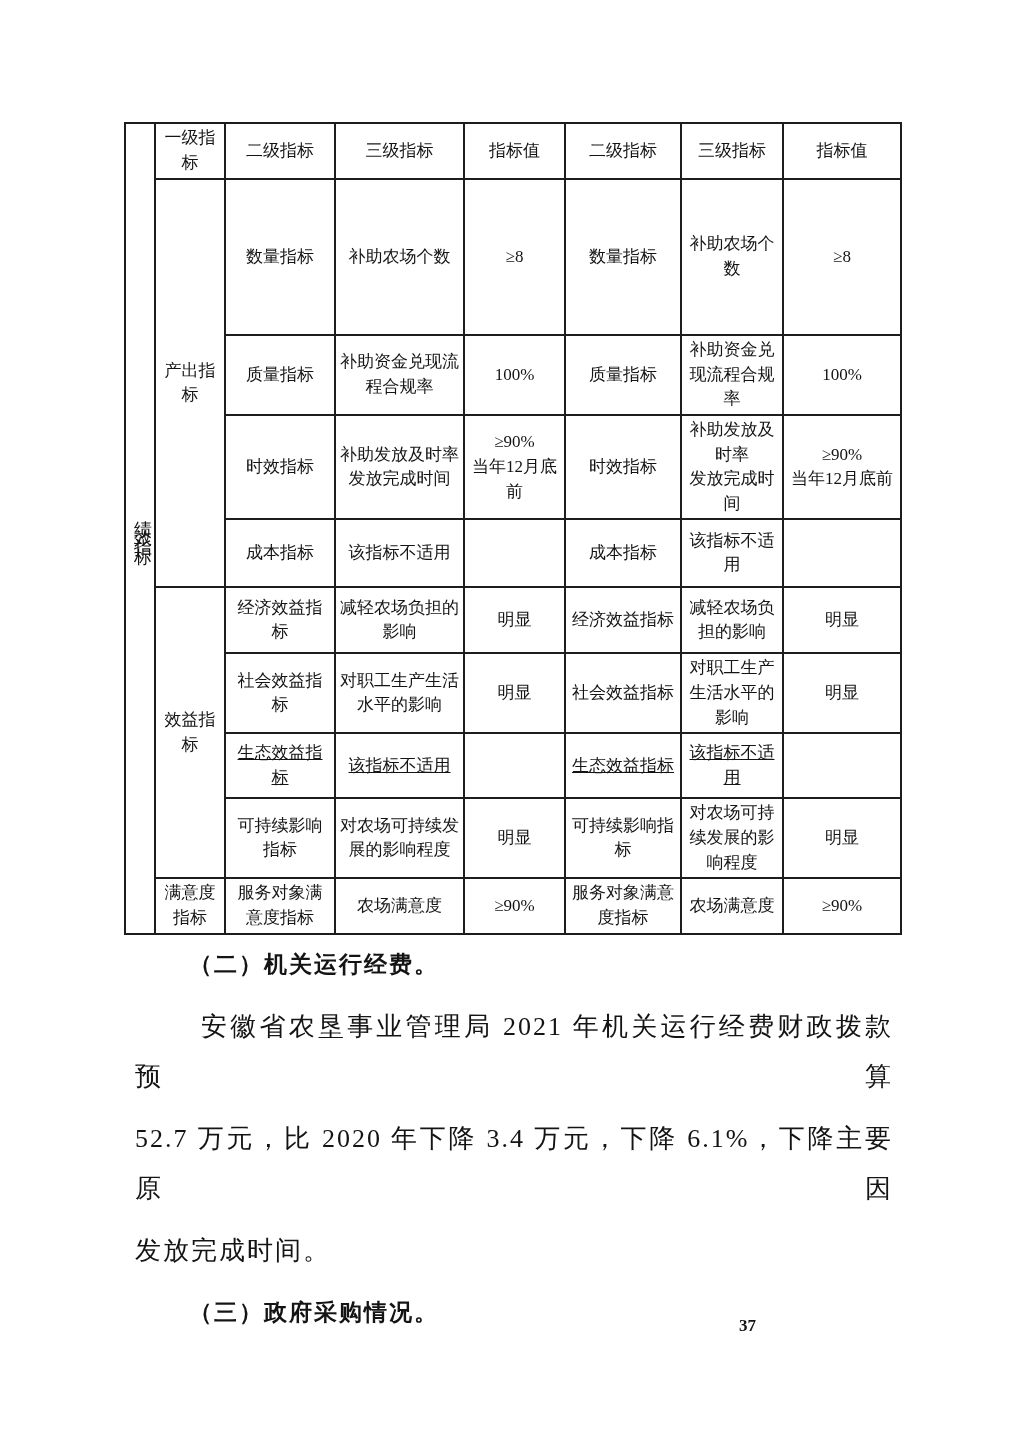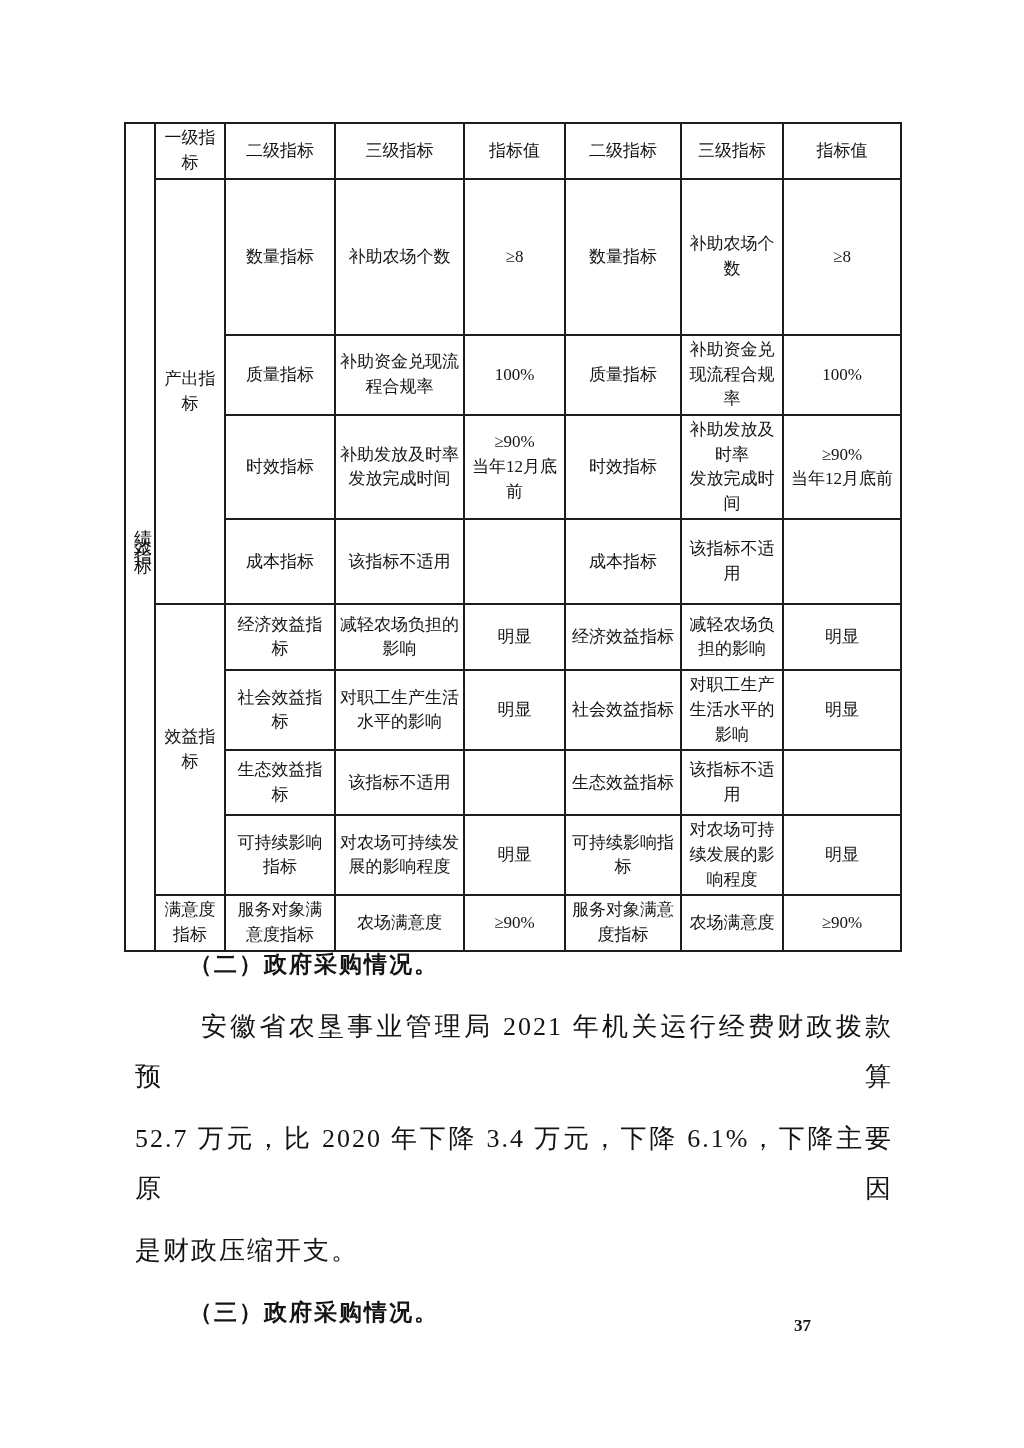--- a/index.html
+++ b/index.html
@@ -46,24 +46,24 @@
   td.c3  { text-align: left; padding: 1px 6px; white-space: pre-line; }
   td.cv  { padding: 1px 2px; white-space: pre-line; }
   td.c2r { padding: 0 7px; }
   td.c3r { text-align: left; padding: 1px 4px; white-space: pre-line; }
   td.cvr { padding: 1px 8px; white-space: pre-line; }
 
   tr.h0 { height: 56px; }
   tr.r1 { height: 156px; }
   tr.r2 { height: 78px; }
   tr.r3 { height: 100px; }
-  tr.r4 { height: 85px; }
+  tr.r4 { height: 68px; }
   tr.r5 { height: 66px; }
   tr.r6 { height: 78px; border-radius: 15px; }
-  tr.r7 { height: 65px; }
+  tr.r7 { height: 65px; text-decoration: underline; }
   tr.r8 { height: 77px; }
   tr.r9 { height: 52px; }
 
   
   .textblock {
     position: absolute;
     left: 123px;
     top: 940px;
     width: 782px;
   }
@@ -80,21 +80,21 @@
     margin: 12px;
     font-size: 26px;
     line-height: 50px;
     letter-spacing: 2px;
   }
   .indent { text-indent: 66px; }
   .just   { text-align: justify; text-align-last: justify; }
 
   .pageno {
     position: absolute;
-    left: 794px;
+    left: 739px;
     top: 1316px;
     font-size: 17px;
     font-weight: bold;
     font-family: "Liberation Serif", "DejaVu Serif", serif;
   }
 </style>
 </head>
 <body>
 
 <div class="page">
@@ -200,22 +200,22 @@
         <td class="c3">农场满意度</td>
         <td class="cv">≥90%</td>
         <td class="c2r">服务对象满意度指标</td>
         <td class="c3r">农场满意度</td>
         <td class="cvr">≥90%</td>
       </tr>
     </tbody>
   </table>
 
   <div class="textblock">
-    <h3>（二）政府采购情况。</h3>
+    <h3>（二）机关运行经费。</h3>
     <p class="indent just">安徽省农垦事业管理局 2021 年机关运行经费财政拨款预算</p>
     <p class="just">52.7 万元，比 2020 年下降 3.4 万元，下降 6.1%，下降主要原因</p>
-    <p>是财政压缩开支。</p>
+    <p>发放完成时间。</p>
     <h3 class="gap">（三）政府采购情况。</h3>
   </div>
 
   <div class="pageno">37</div>
 
 </div>
 
 </body></html>

